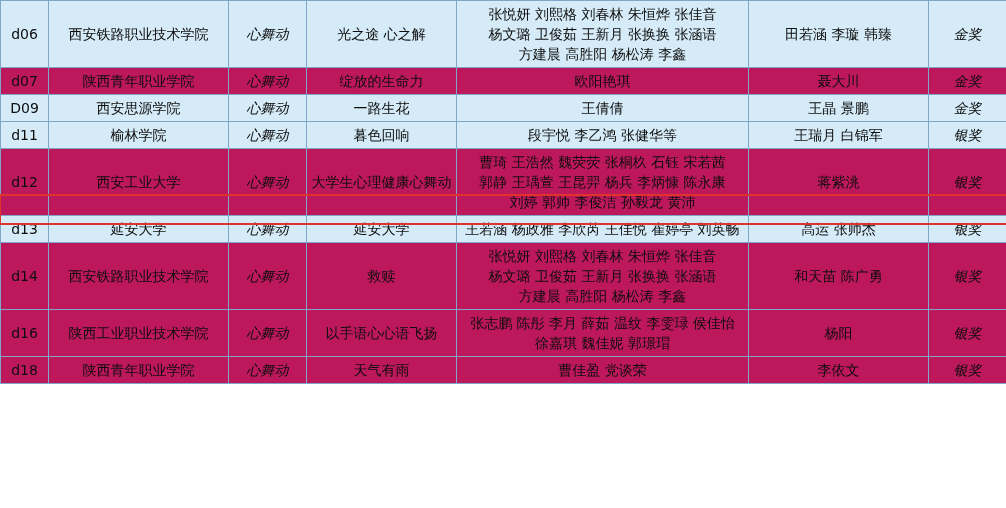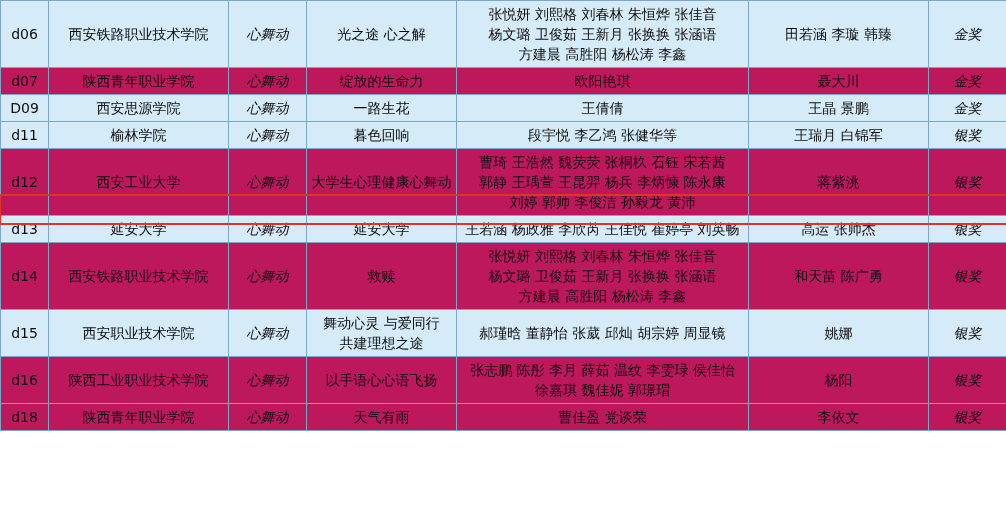--- a/index.html
+++ b/index.html
@@ -139,30 +139,20 @@
         <td class="code">d14</td>
         <td class="school">西安铁路职业技术学院</td>
         <td class="cat">心舞动</td>
         <td class="work">救赎</td>
         <td class="perf">张悦妍 刘熙格 刘春林 朱恒烨 张佳音
 杨文璐 卫俊茹 王新月 张换换 张涵语
 方建晨 高胜阳 杨松涛 李鑫</td>
         <td class="instr">和天苗 陈广勇</td>
         <td class="award">银奖</td>
       </tr>
-      <tr class="row-blue">
-        <td class="code">d15</td>
-        <td class="school">西安职业技术学院</td>
-        <td class="cat">心舞动</td>
-        <td class="work">舞动心灵 与爱同行
-共建理想之途</td>
-        <td class="perf">郝瑾晗 董静怡 张葳 邱灿 胡宗婷 周显镜</td>
-        <td class="instr">姚娜</td>
-        <td class="award">银奖</td>
-      </tr>
       <tr class="row-light">
         <td class="code">d16</td>
         <td class="school">陕西工业职业技术学院</td>
         <td class="cat">心舞动</td>
         <td class="work">以手语心心语飞扬</td>
         <td class="perf">张志鹏 陈彤 李月 薛茹 温纹 李雯琭 侯佳怡
 徐嘉琪 魏佳妮 郭璟瑁</td>
         <td class="instr">杨阳</td>
         <td class="award">银奖</td>
       </tr>

